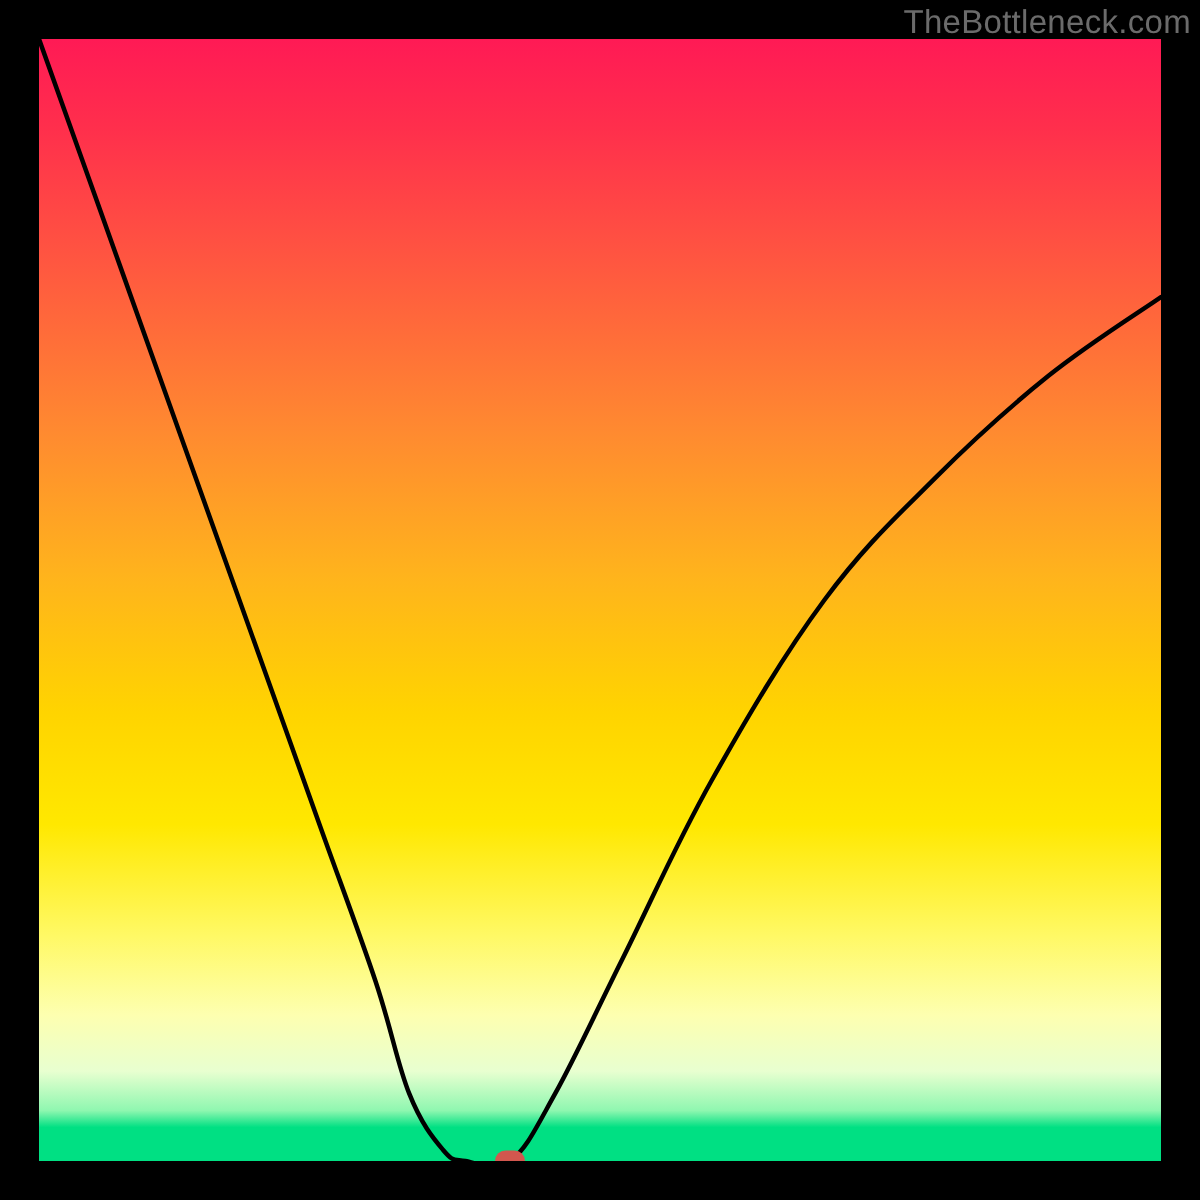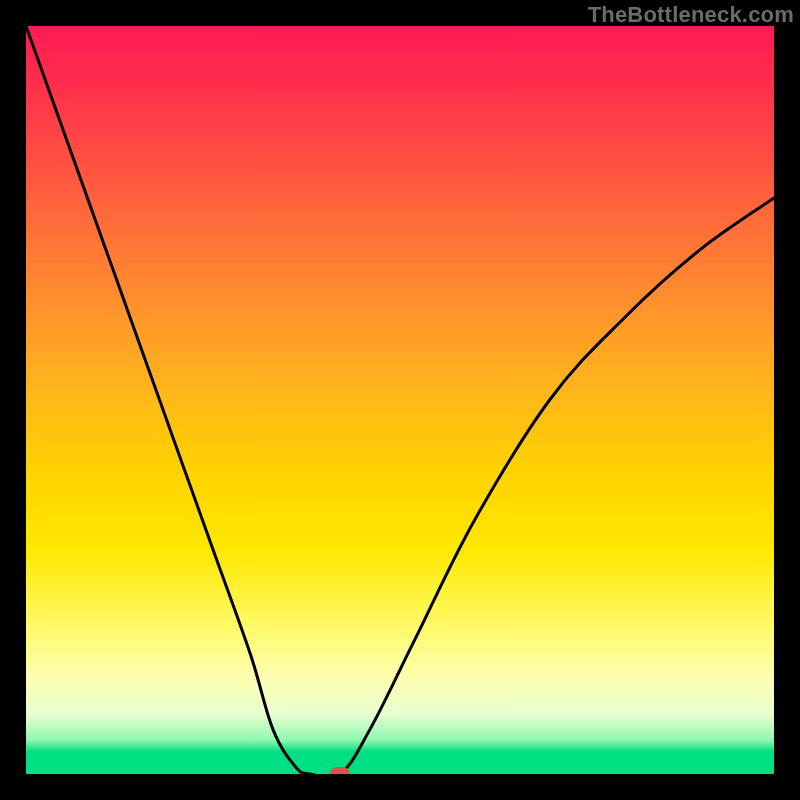--- a/index.html
+++ b/index.html
@@ -37,21 +37,21 @@
       #00e083 97%,
       #00e083 100%
     );
   }
   .watermark {
     position: absolute;
     top: 2px;
     right: 6px;
     color: #6b6b6b;
     font-size: 22px;
-    font-weight: 700;
+    font-weight: 400;
     letter-spacing: 0.2px;
     z-index: 5;
   }
   svg.curve {
     position: absolute;
     left: 0; top: 0;
     width: 748px;
     height: 748px;
     z-index: 3;
   }

